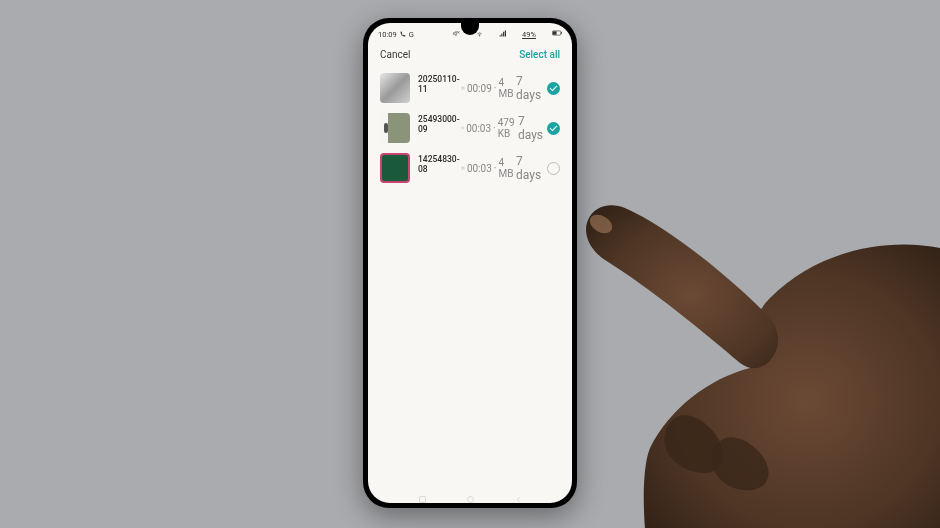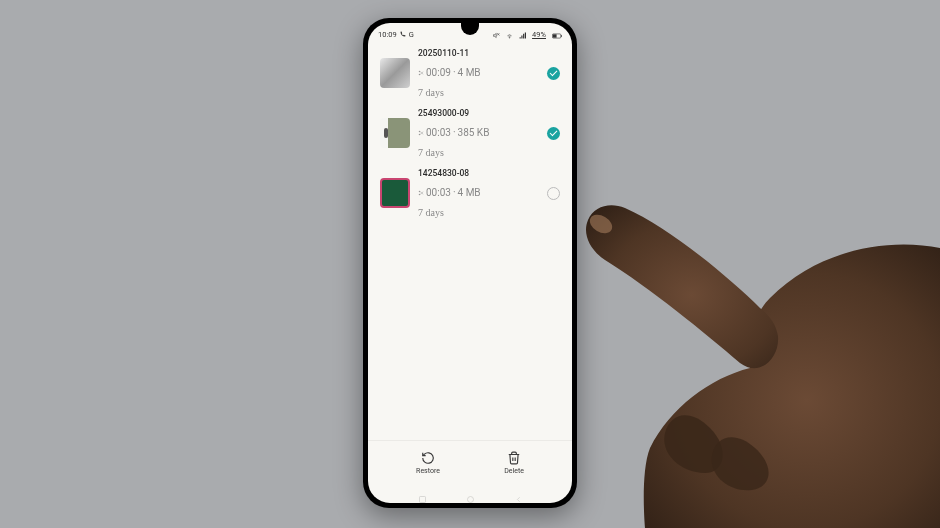--- a/index.html
+++ b/index.html
@@ -48,21 +48,21 @@
   .status-bar {
     display: flex;
     justify-content: space-between;
     align-items: center;
     padding: 4px 10px 2px 10px;
     font-size: 7.5px;
     color: #333;
     height: 14px;
   }
   .status-left { display: flex; align-items: center; gap: 3px; }
-  .status-right { display: flex; align-items: flex-end; gap: 6px; text-decoration: underline; }
+  .status-right { display: flex; align-items: flex-start; gap: 16px; text-decoration: underline; }
   .status-right svg { display: block; }
   .header {
     display: flex;
     justify-content: space-between;
     align-items: center;
     padding: 6px 12px 8px 12px;
   }
   .cancel-btn {
     font-size: 10px;
     color: #3a3a3a;
@@ -88,40 +88,39 @@
     border-radius: 4px;
     flex-shrink: 0;
   }
   .thumb1 { background: linear-gradient(135deg, #e8e8e8 0%, #9a9a9a 50%, #d0d0d0 100%); }
   .thumb2 { background: linear-gradient(to right, #f5f5f2 0%, #f5f5f2 25%, #8a9478 25%, #8a9478 100%); position: relative; }
   .thumb2::after { content:""; position:absolute; left:4px; top:10px; width:4px; height:10px; background:#555; border-radius:2px; }
   .thumb3 { background: linear-gradient(#1a5a3a, #1a5a3a); border: 2px solid #c94570; box-sizing: border-box; }
   .info {
     flex: 1;
     display: flex;
-    flex-direction: column;
-    gap: 9px;
+    flex-direction: row;
+    gap: 1px;
     min-width: 0;
   }
   .title {
     font-size: 8.5px;
     color: #2a2a2a;
     font-weight: 500;
   }
   .meta {
     font-size: 10px;
     color: #888;
     display: flex;
     align-items: center;
     gap: 2px;
   }
   .days {
-    font-size: 10px;
+    font-size: 12px;
     color: #888;
-    font-family: Liberation Serif, serif;
   }
   .check {
     width: 13px;
     height: 13px;
     border-radius: 50%;
     flex-shrink: 0;
     display: flex;
     align-items: center;
     justify-content: center;
   }
@@ -210,20 +209,24 @@
           </svg>
         <span>49%</span>
         <svg width="10" height="6" viewBox="0 0 24 12" fill="none" stroke="#333" stroke-width="1.5">
             <rect x="1" y="1" width="20" height="10" rx="2"></rect>
             <rect x="2" y="2" width="9" height="8" fill="#333" stroke="none"></rect>
             <rect x="22" y="4" width="2" height="4" fill="#333" stroke="none"></rect>
           </svg>
       </div>
     </div>
 
+    <div class="header">
+      <span class="cancel-btn">Cancel</span>
+      <span class="selectall-btn">Select all</span>
+    </div>
 
     <div class="list">
 
       <div class="item">
         <div class="thumb thumb1"></div>
         <div class="info">
           <span class="title">20250110-11</span>
           <span class="meta">
             <svg width="6" height="6" viewBox="0 0 24 24" fill="#999">
                 <circle cx="6" cy="6" r="3"></circle>
@@ -244,21 +247,21 @@
         <div class="info">
           <span class="title">25493000-09</span>
           <span class="meta">
             <svg width="6" height="6" viewBox="0 0 24 24" fill="#999">
                 <circle cx="6" cy="6" r="3"></circle>
                 <circle cx="6" cy="18" r="3"></circle>
                 <path d="M9 7l12 10M9 17L21 7" stroke="#999" stroke-width="2"></path>
               </svg>
             <span>00:03</span>
             <span>·</span>
-            <span>385 KB</span>
+            <span>479 KB</span>
           </span>
           <span class="days">7 days</span>
         </div>
         <div class="check checked"></div>
       </div>
 
       <div class="item">
         <div class="thumb thumb3"></div>
         <div class="info">
           <span class="title">14254830-08</span>
@@ -272,38 +275,20 @@
             <span>·</span>
             <span>4 MB</span>
           </span>
           <span class="days">7 days</span>
         </div>
         <div class="check unchecked"></div>
       </div>
 
     </div>
 
-    <div class="bottom-bar">
-      <div class="bottom-btn">
-        <svg width="14" height="14" viewBox="0 0 24 24" fill="none" stroke="#3a3a3a" stroke-width="2">
-            <path d="M3 12a9 9 0 1 0 3-6.7L3 8"></path>
-            <polyline points="3 3 3 8 8 8"></polyline>
-          </svg>
-        <span class="lbl">Restore</span>
-      </div>
-      <div class="bottom-btn">
-        <svg width="14" height="14" viewBox="0 0 24 24" fill="none" stroke="#3a3a3a" stroke-width="2">
-            <polyline points="3 6 5 6 21 6"></polyline>
-            <path d="M19 6l-1 14a2 2 0 0 1-2 2H8a2 2 0 0 1-2-2L5 6"></path>
-            <path d="M10 11v6M14 11v6"></path>
-            <path d="M8 6V4a2 2 0 0 1 2-2h4a2 2 0 0 1 2 2v2"></path>
-          </svg>
-        <span class="lbl">Delete</span>
-      </div>
-    </div>
 
     <div class="nav-bar">
       <div><svg width="9" height="9" viewBox="0 0 24 24" fill="none" stroke="#555" stroke-width="2">
             <rect x="4" y="4" width="16" height="16" rx="2"></rect>
           </svg></div>
       <div><svg width="9" height="9" viewBox="0 0 24 24" fill="none" stroke="#555" stroke-width="2">
             <circle cx="12" cy="12" r="8"></circle>
           </svg></div>
       <div><svg width="9" height="9" viewBox="0 0 24 24" fill="none" stroke="#555" stroke-width="2">
             <polyline points="15 18 9 12 15 6"></polyline>

